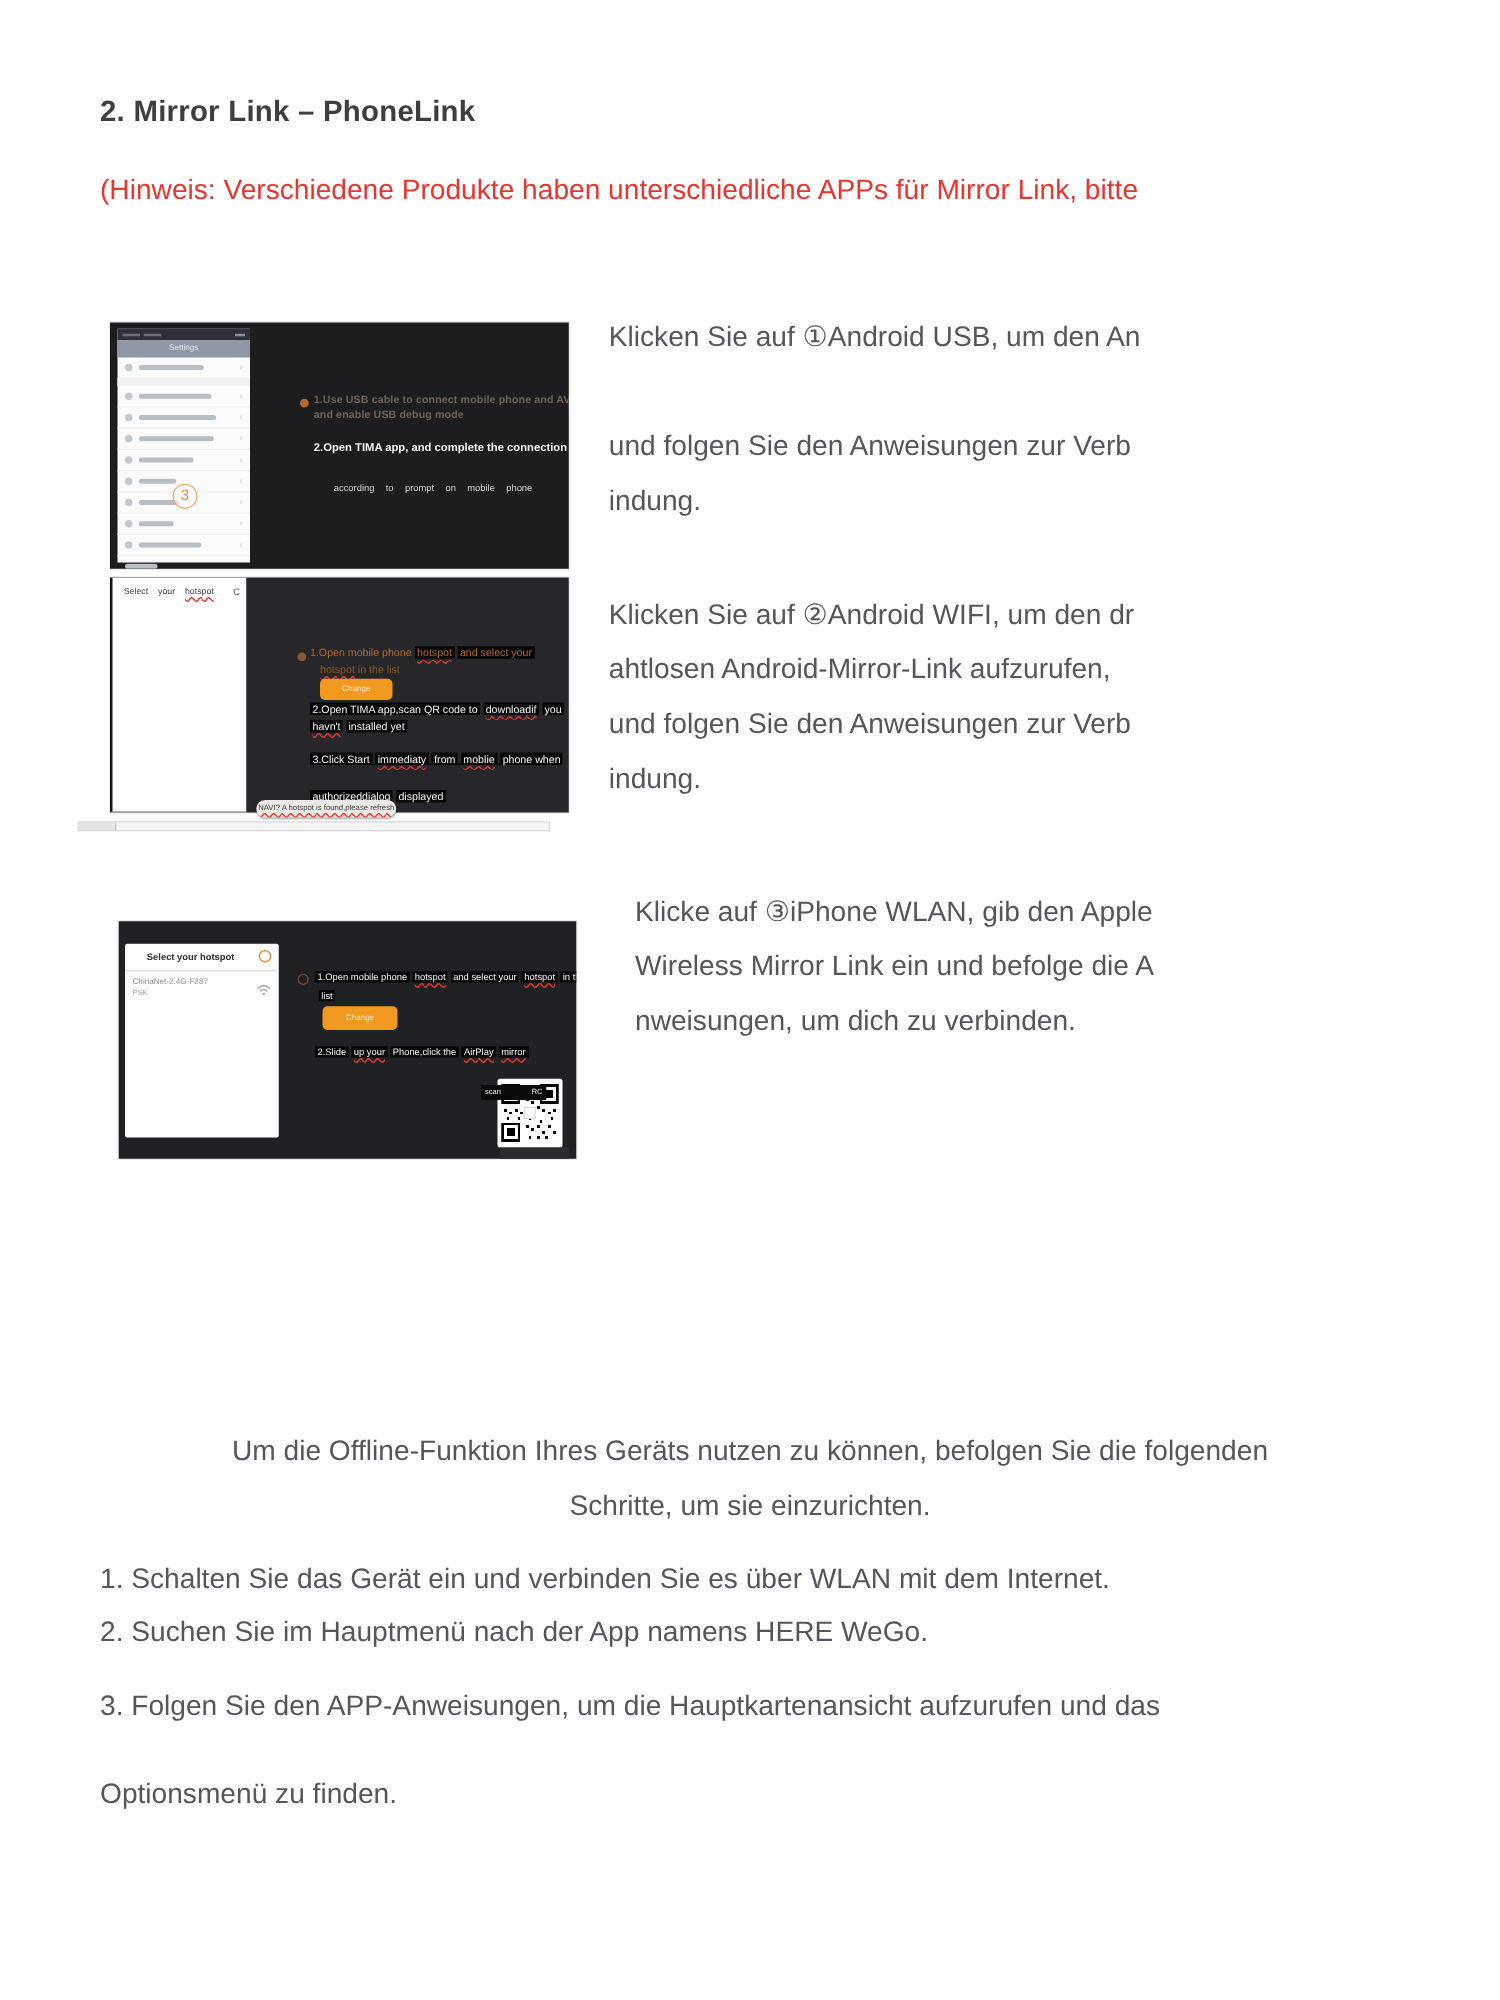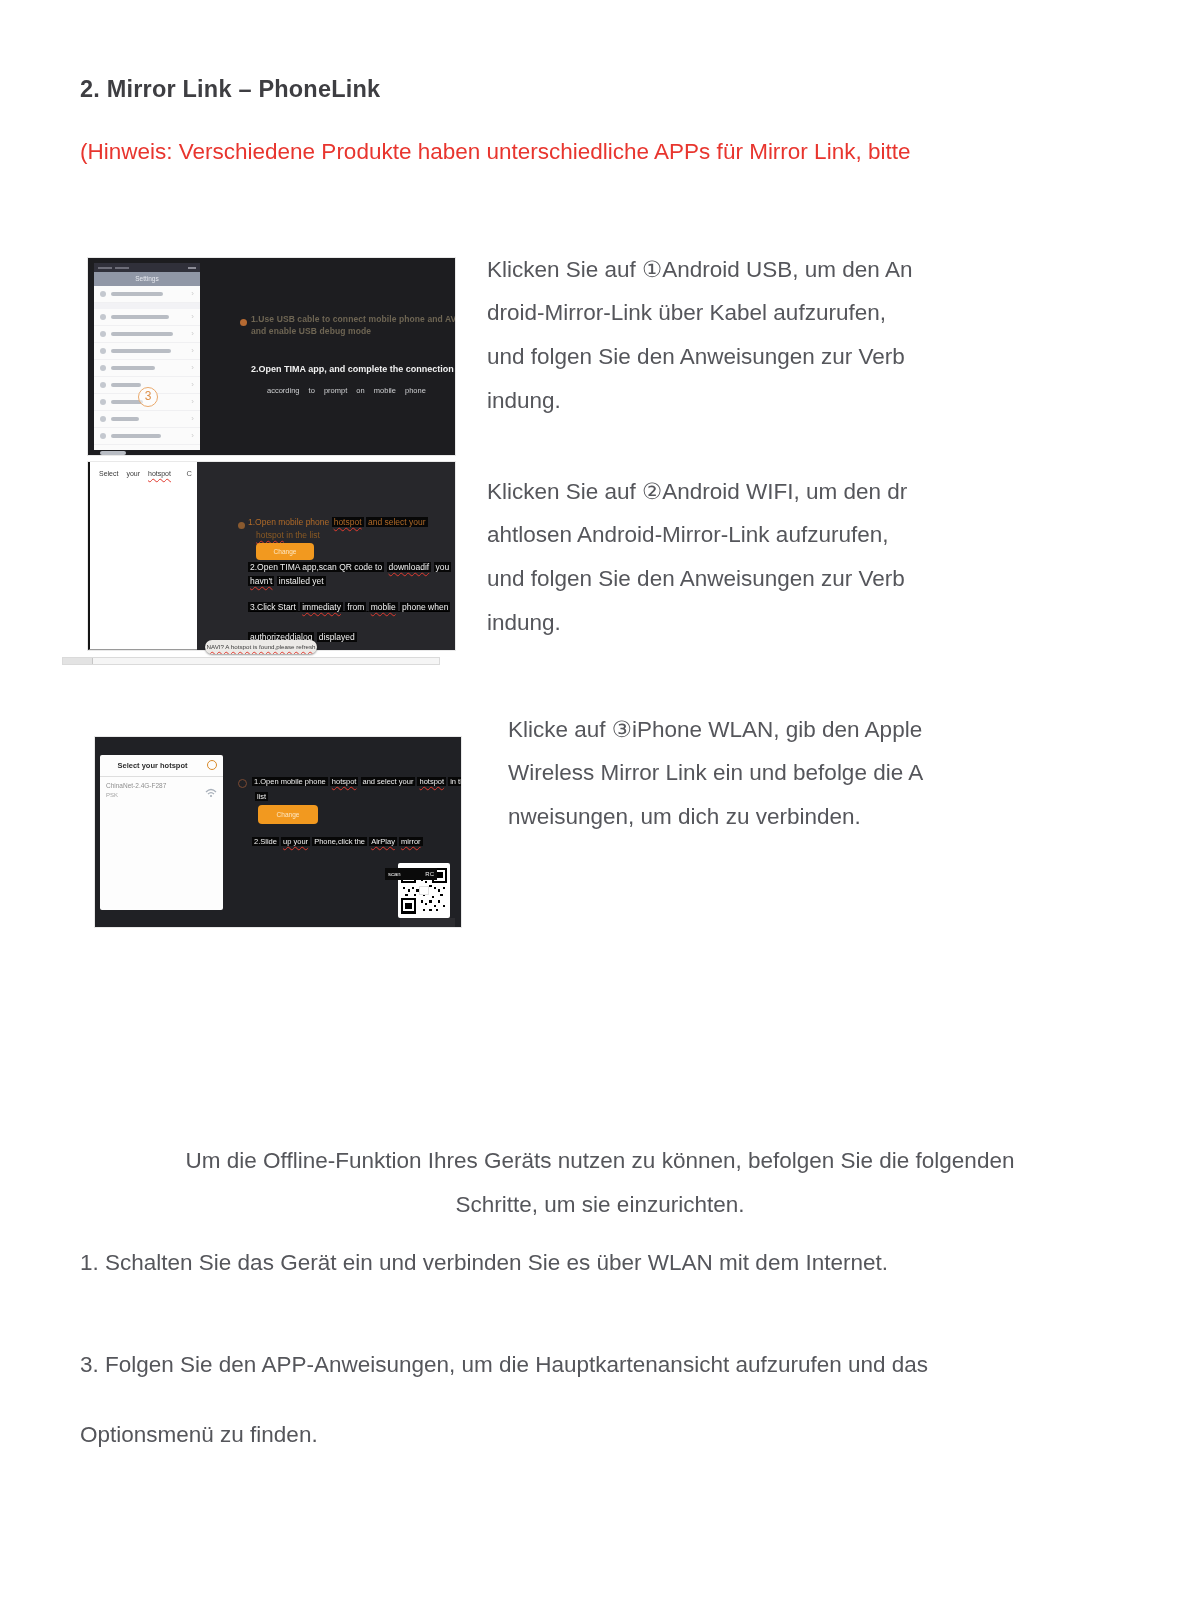--- a/index.html
+++ b/index.html
@@ -140,26 +140,25 @@
           </div>
         <div class="prow">
             <span class="pbar" style="width:26px"></span>
           </div>
       </div>
       <div class="badge3">3</div>
     </div>
     <span class="dot" style="left:152px; top:61px;"></span>
     <div class="fs f1s1" style="left:163px; top:56px;">1.Use USB cable to connect mobile phone and AVN</div>
     <div class="fs f1s1" style="left:163px; top:68px;">and enable USB debug mode</div>
-    <div class="fs f1s2" style="left:163px; top:106px;">2.Open TIMA app, and complete the connection</div>
+    <div class="fs f1s2" style="left:163px; top:95px;">2.Open TIMA app, and complete the connection</div>
     <div class="fs f1s2b" style="left:163px; top:128px;">according to prompt on mobile phone</div>
   </div>
 
   <div class="gl" style="left:487px; top:256px;">Klicken Sie auf ①Android USB, um den An</div>
-  <div class="gl" style="left:487px; top:300px;">droid-Mirror-Link über Kabel aufzurufen,</div>
   <div class="gl" style="left:487px; top:344px;">und folgen Sie den Anweisungen zur Verb</div>
   <div class="gl" style="left:487px; top:388px;">indung.</div>
 
   <div class="shot" style="left:88px; top:462px; width:367px; height:188px; background:#27272b;">
     <div class="f2panel">
       <div class="f2title">
         <span>Select</span>
         <span>your</span>
         <span class="wsq">hotspot</span>
       </div>
@@ -294,16 +293,17 @@
     <div class="qrunder"></div>
   </div>
 
   <div class="gl" style="left:508px; top:716px;">Klicke auf ③iPhone WLAN, gib den Apple</div>
   <div class="gl" style="left:508px; top:760px;">Wireless Mirror Link ein und befolge die A</div>
   <div class="gl" style="left:508px; top:804px;">nweisungen, um dich zu verbinden.</div>
 
   <div class="gl center" style="top:1148px;">Um die Offline-Funktion Ihres Geräts nutzen zu können, befolgen Sie die folgenden</div>
   <div class="gl center" style="top:1192px;">Schritte, um sie einzurichten.</div>
   <div class="gl" style="left:80px; top:1250px;">1. Schalten Sie das Gerät ein und verbinden Sie es über WLAN mit dem Internet.</div>
+  <div class="gl" style="left:80px; top:1293px;">2. Suchen Sie im Hauptmenü nach der App namens HERE WeGo.</div>
   <div class="gl" style="left:80px; top:1352px;">3. Folgen Sie den APP-Anweisungen, um die Hauptkartenansicht aufzurufen und das</div>
   <div class="gl" style="left:80px; top:1422px;">Optionsmenü zu finden.</div>
 
 </div>
 
 </body></html>

